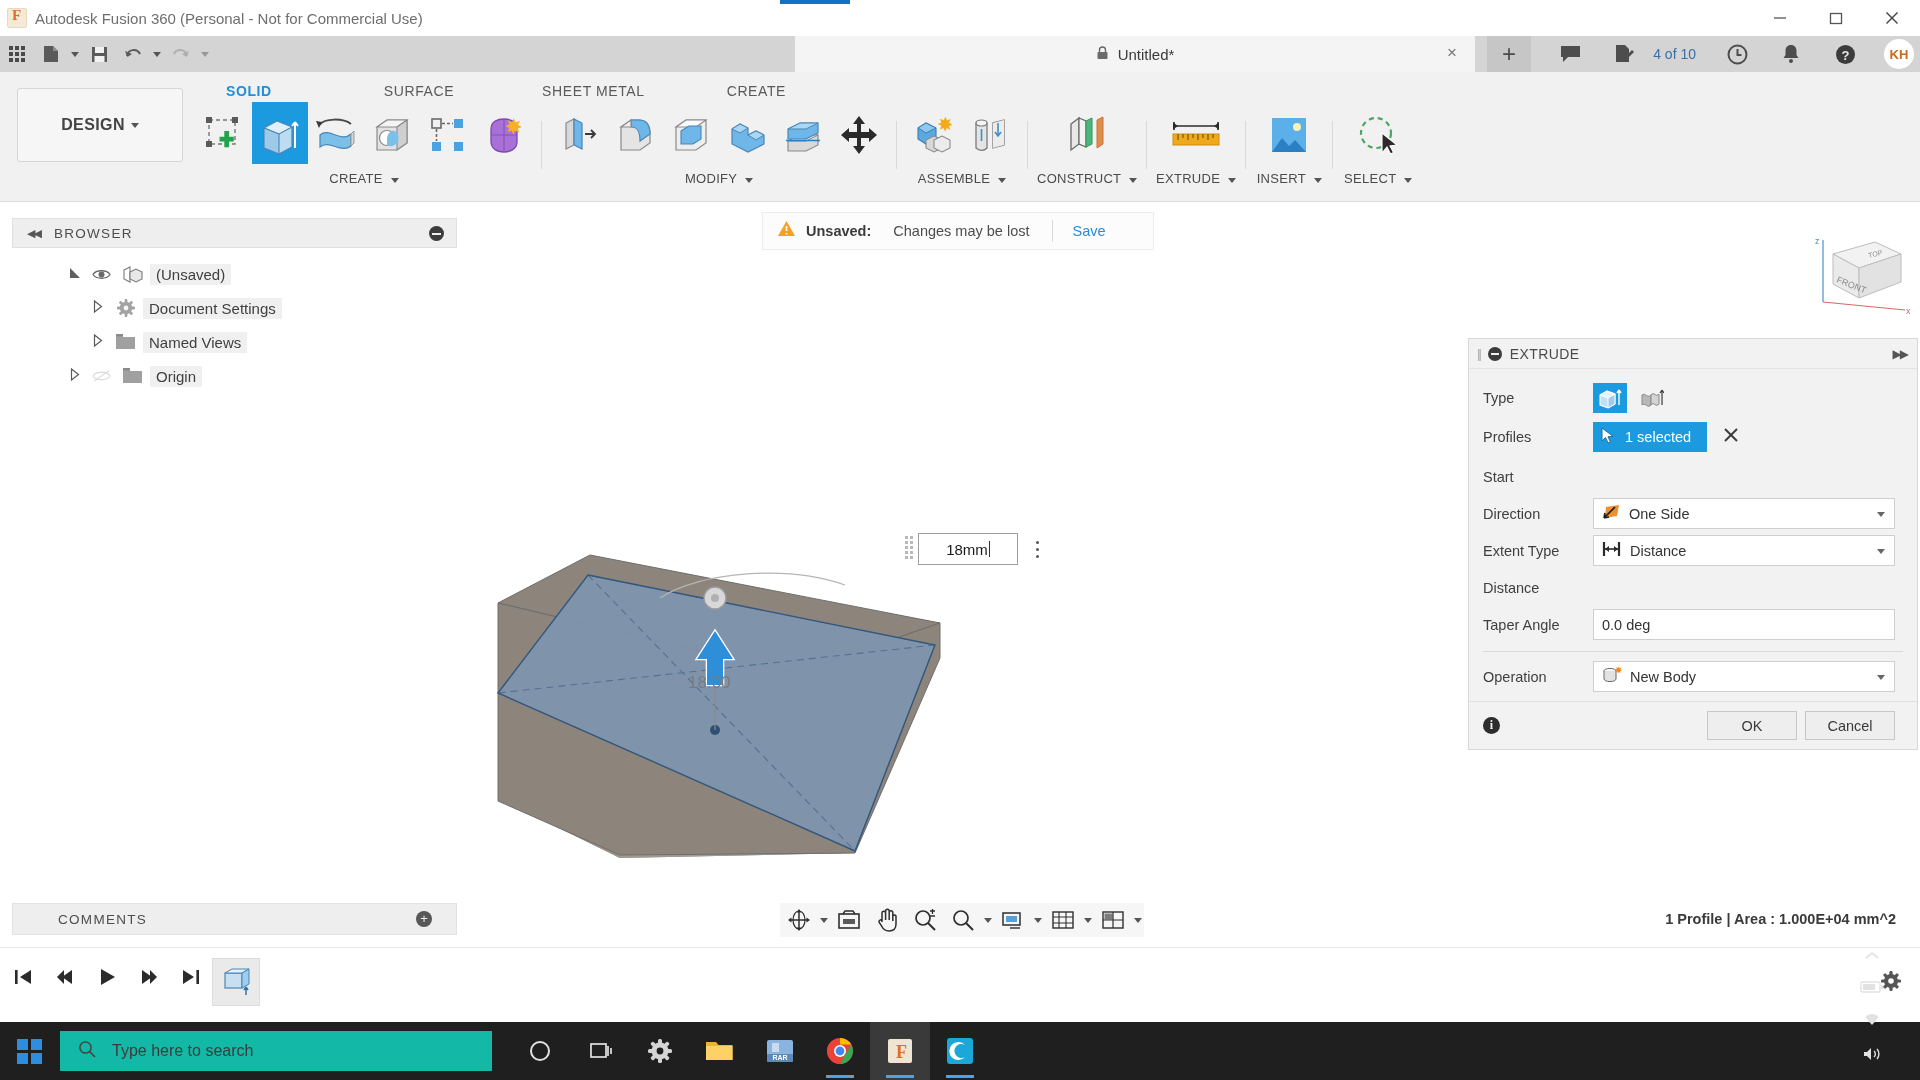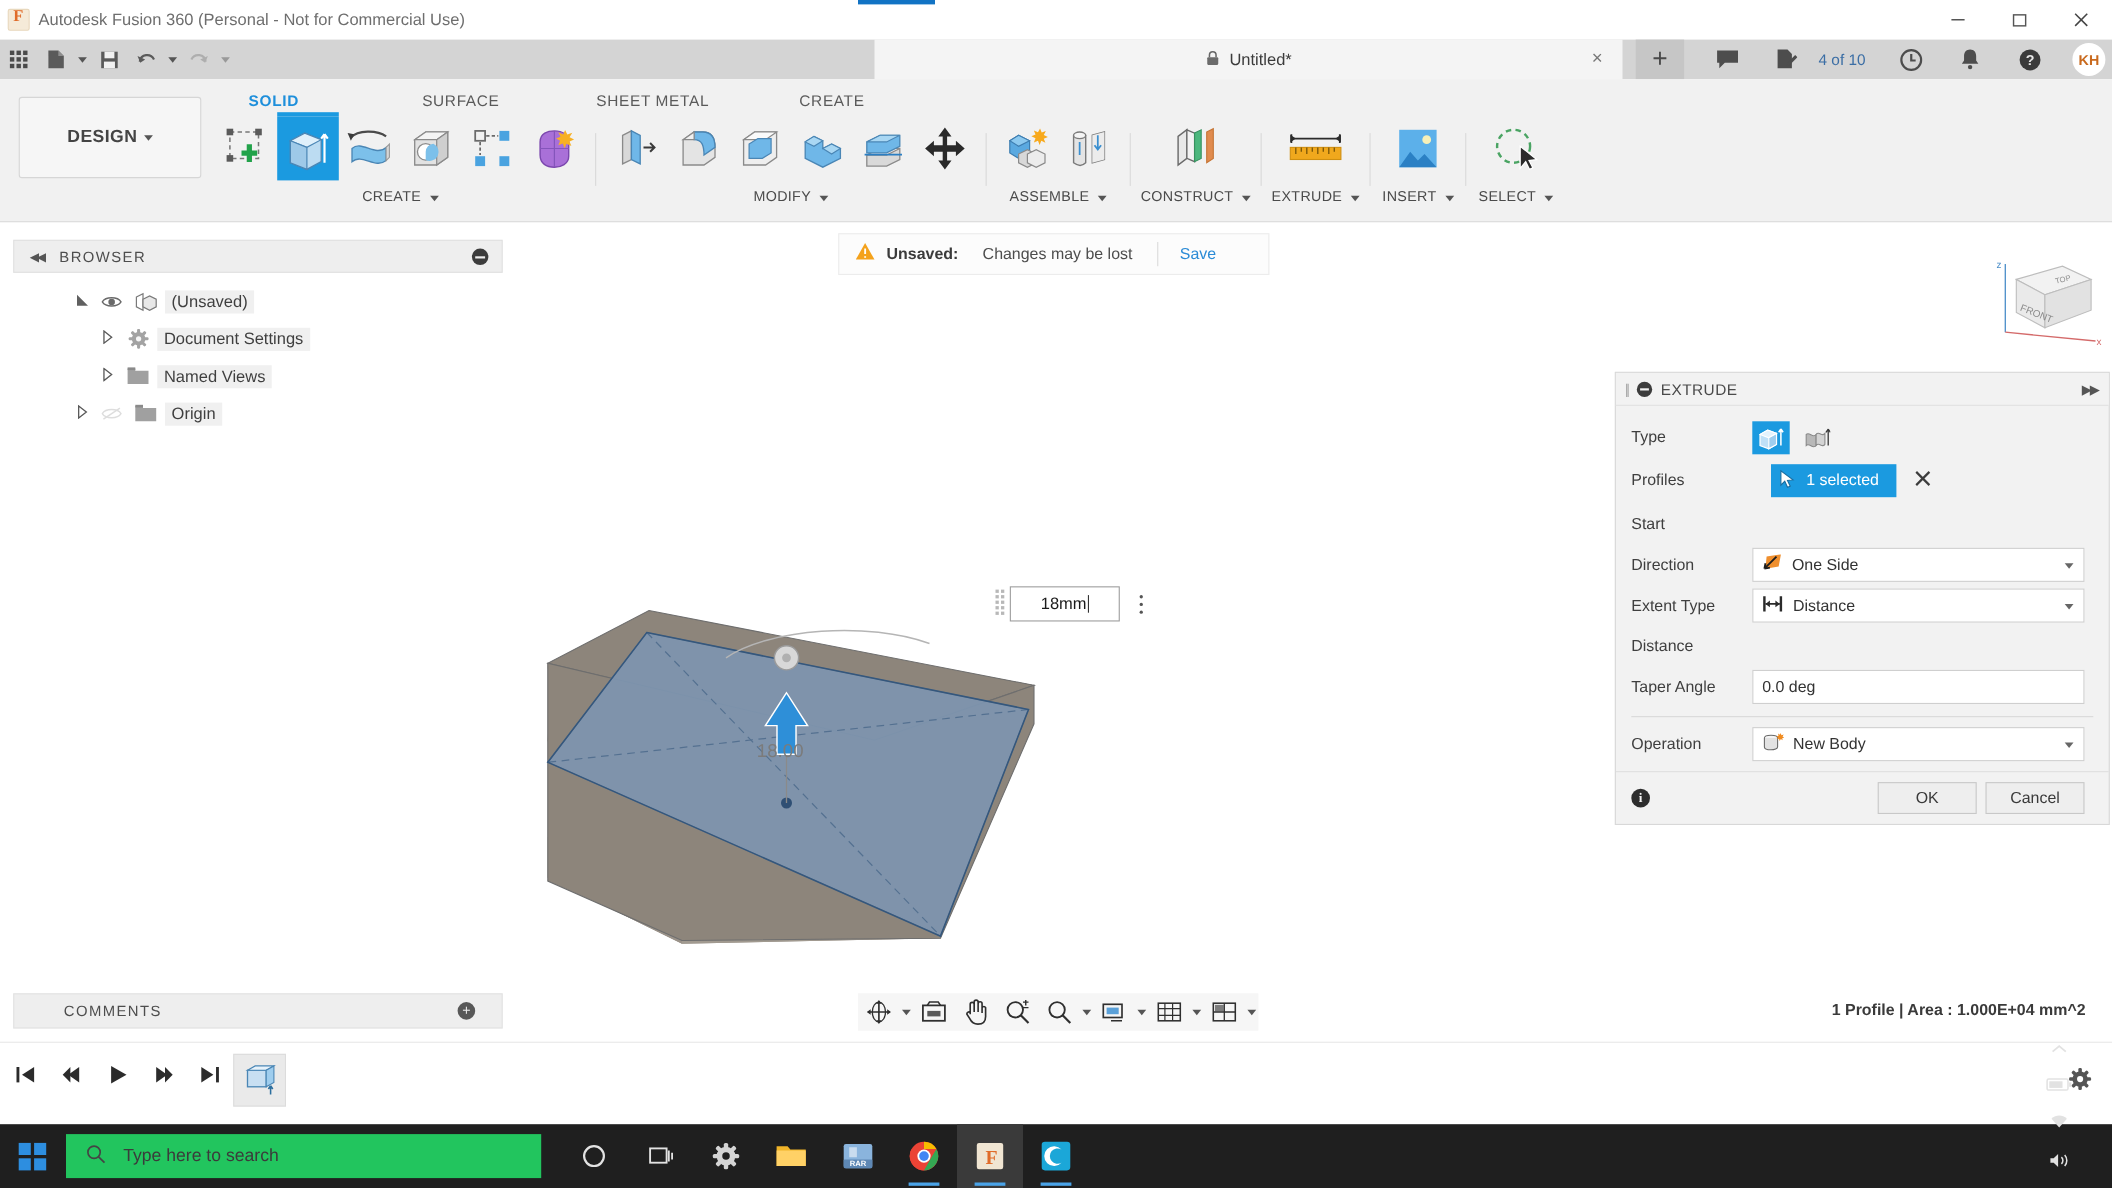--- a/index.html
+++ b/index.html
@@ -202,21 +202,21 @@
   .ex-title { font-size: 14px; color: #4a4a4a; letter-spacing: .4px; }
   .ex-expand { margin-left: auto; margin-right: 10px; color: #555; font-size: 12px; letter-spacing: -2px; }
   .ex-body { padding: 10px 0 0 0; }
   .ex-row { display: flex; align-items: center; height: 37px; padding: 0 22px 0 14px; }
   .ex-row .lab { width: 110px; font-size: 14.5px; color: #3f3f3f; }
   .ex-types { display: flex; gap: 8px; }
   .ex-tbtn { width: 34px; height: 30px; display:flex; align-items:center; justify-content:center; }
   .ex-tbtn.on { background: #1b9ae0; }
   .ex-sel {
     background: #1b9ae0; color: #fff; height: 30px; padding: 0 16px 0 8px;
-    display: flex; align-items: center; gap: 10px; font-size: 14.5px; margin-left: 17px;
+    display: flex; align-items: center; gap: 10px; font-size: 14.5px;
   }
   .ex-x { margin-left: 16px; font-size: 18px; color: #3c3c3c; }
   .ex-field {
     flex: 1; height: 31px; background: #ffffff; border: 1px solid #cfcfcf;
     display: flex; align-items: center; padding: 0 8px; gap: 8px;
     font-size: 14.5px; color: #333; position: relative;
   }
   .ex-field .dd {
     position: absolute; right: 9px; top: 13px; width: 0; height: 0;
     border-left: 4px solid transparent; border-right: 4px solid transparent;
@@ -280,21 +280,21 @@
 
   
   .taskbar {
     position: absolute; left: 0; bottom: 0; width: 1920px; height: 58px;
     background: #1f1f1f; display: flex; align-items: center;
   }
   .tb-start { width: 58px; height: 58px; display:flex; align-items:center; justify-content:center; }
   .win-logo { display: grid; grid-template-columns: 11px 11px; grid-template-rows: 11px 11px; gap: 3px; }
   .win-logo i { background: #2d8ee0; display:block; }
   .tb-search {
-    width: 432px; height: 40px; background: #22c55e; display: flex;
+    width: 432px; height: 40px; background: #14b8a6; display: flex;
     align-items: center; gap: 16px; padding-left: 18px; margin-left: 2px;
   }
   .tb-search .ph { font-size: 16px; color: #3b3b3b; }
   .tb-icons { display: flex; align-items: center; gap: 0px; margin-left: 18px; }
   .tb-app { width: 60px; height: 58px; display:flex; align-items:center; justify-content:center; position: relative; }
   .tb-app .run { position:absolute; bottom: 2px; left: 16px; width: 28px; height: 3px; background:#4aa3e8; }
   .tb-right { margin-left: auto; display: flex; align-items: center; gap: 14px; padding-right: 14px; color: #e8e8e8; flex-direction: column; }
   .tb-clock { font-size: 13.5px; color: #ffffff; text-align: center; line-height: 18px; }
   .tb-badge {
     width: 24px; height: 24px; background: #d8d8d8; border-radius: 2px;

